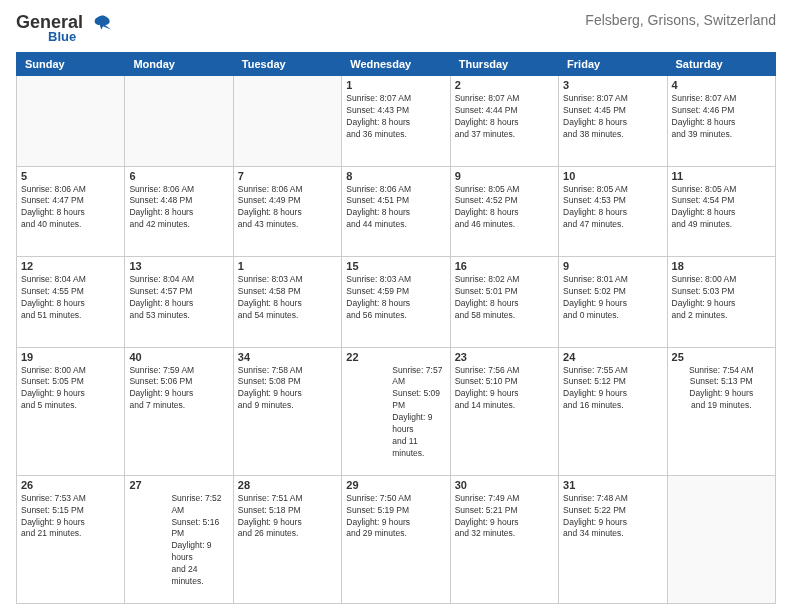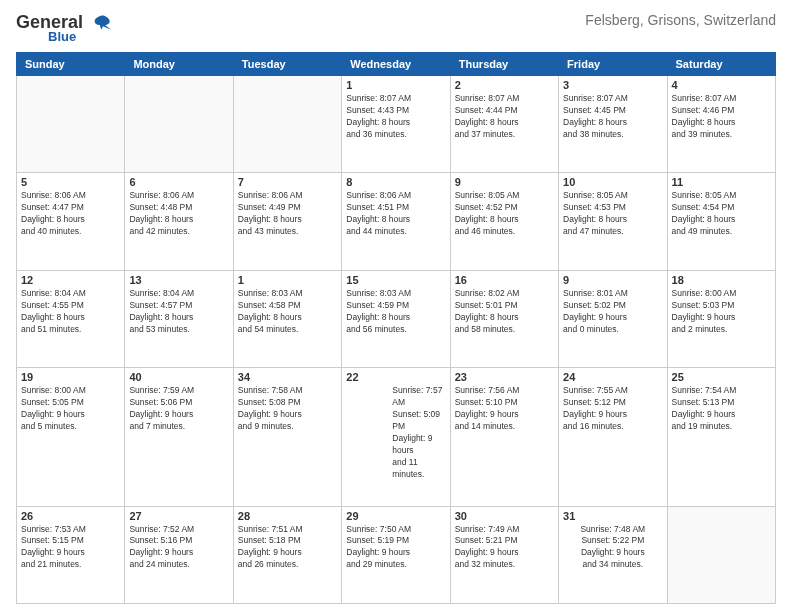--- a/index.html
+++ b/index.html
@@ -309,37 +309,37 @@
           </td>
           <td>
             <div class="day-number">24</div>
             <div class="day-info" style="white-space: pre-line;">Sunrise: 7:55 AM
 Sunset: 5:12 PM
 Daylight: 9 hours
 and 16 minutes.</div>
           </td>
           <td>
             <div class="day-number">25</div>
-            <div class="day-info" style="white-space: pre-line;">Sunrise: 7:54 AM
+            <div class="day-info" style="white-space: pre-line; text-align: center;">Sunrise: 7:54 AM
 Sunset: 5:13 PM
 Daylight: 9 hours
 and 19 minutes.</div>
           </td>
         </tr>
         <tr>
           <td>
             <div class="day-number">26</div>
             <div class="day-info" style="white-space: pre-line;">Sunrise: 7:53 AM
 Sunset: 5:15 PM
 Daylight: 9 hours
 and 21 minutes.</div>
           </td>
           <td>
             <div class="day-number">27</div>
-            <div class="day-info" style="white-space: pre-line;">Sunrise: 7:52 AM
+            <div class="day-info" style="white-space: pre-line; margin-left: 42px;">Sunrise: 7:52 AM
 Sunset: 5:16 PM
 Daylight: 9 hours
 and 24 minutes.</div>
           </td>
           <td>
             <div class="day-number">28</div>
             <div class="day-info" style="white-space: pre-line;">Sunrise: 7:51 AM
 Sunset: 5:18 PM
 Daylight: 9 hours
 and 26 minutes.</div>
@@ -353,21 +353,21 @@
           </td>
           <td>
             <div class="day-number">30</div>
             <div class="day-info" style="white-space: pre-line;">Sunrise: 7:49 AM
 Sunset: 5:21 PM
 Daylight: 9 hours
 and 32 minutes.</div>
           </td>
           <td>
             <div class="day-number">31</div>
-            <div class="day-info" style="white-space: pre-line; text-align: center;">Sunrise: 7:48 AM
+            <div class="day-info" style="white-space: pre-line;">Sunrise: 7:48 AM
 Sunset: 5:22 PM
 Daylight: 9 hours
 and 34 minutes.</div>
           </td>
           <td class="empty"></td>
         </tr>
       </tbody>
   </table>
 </div>
 

